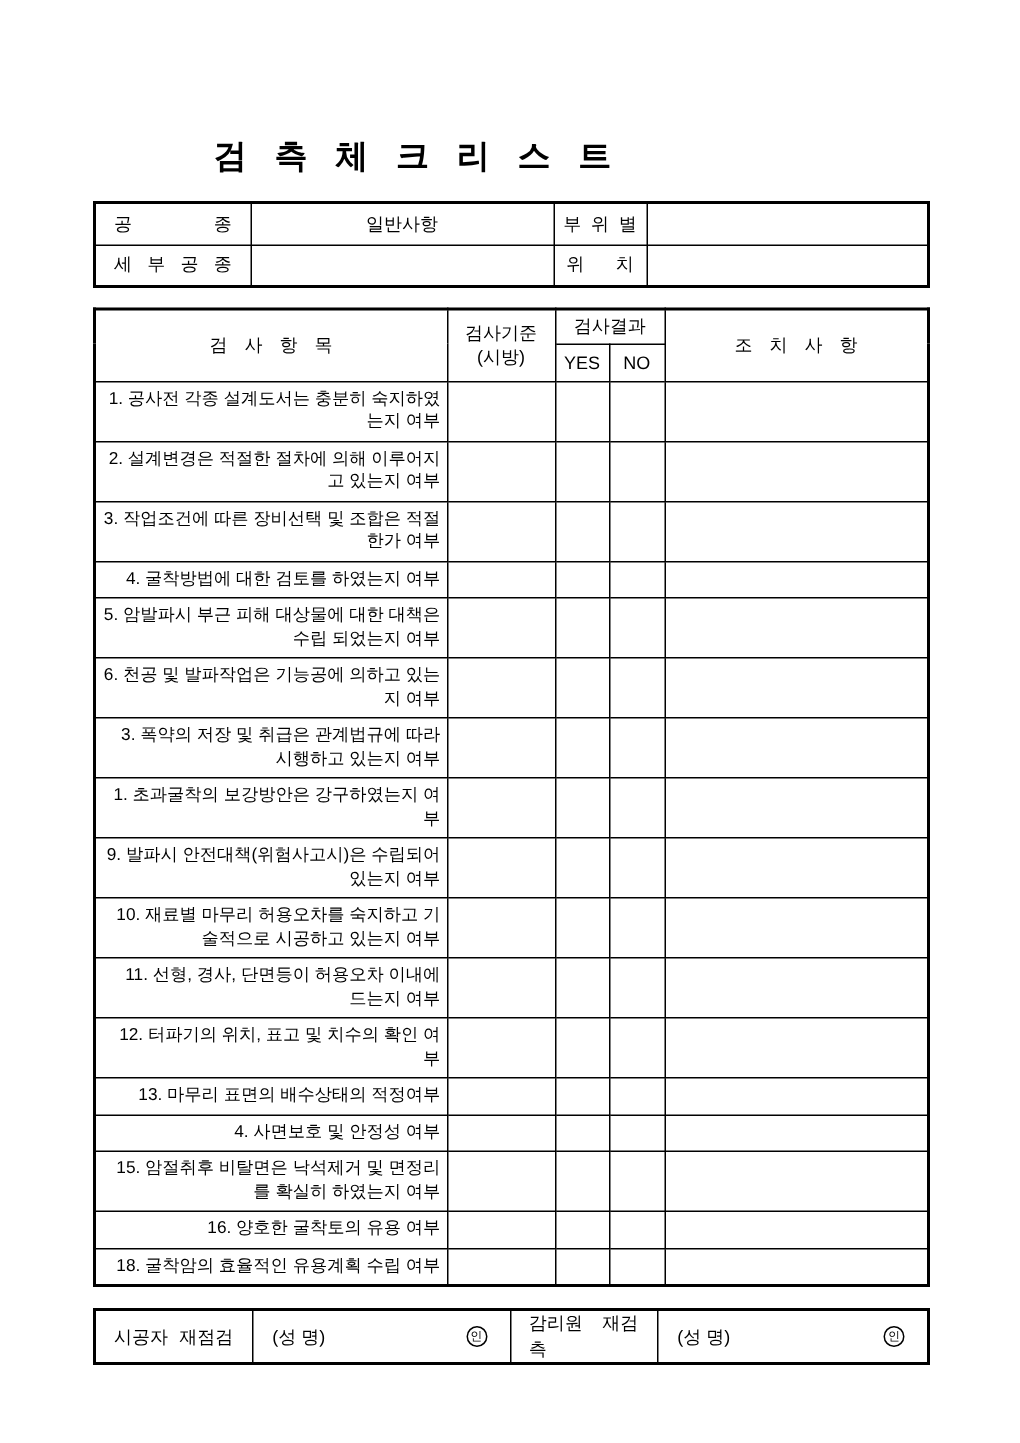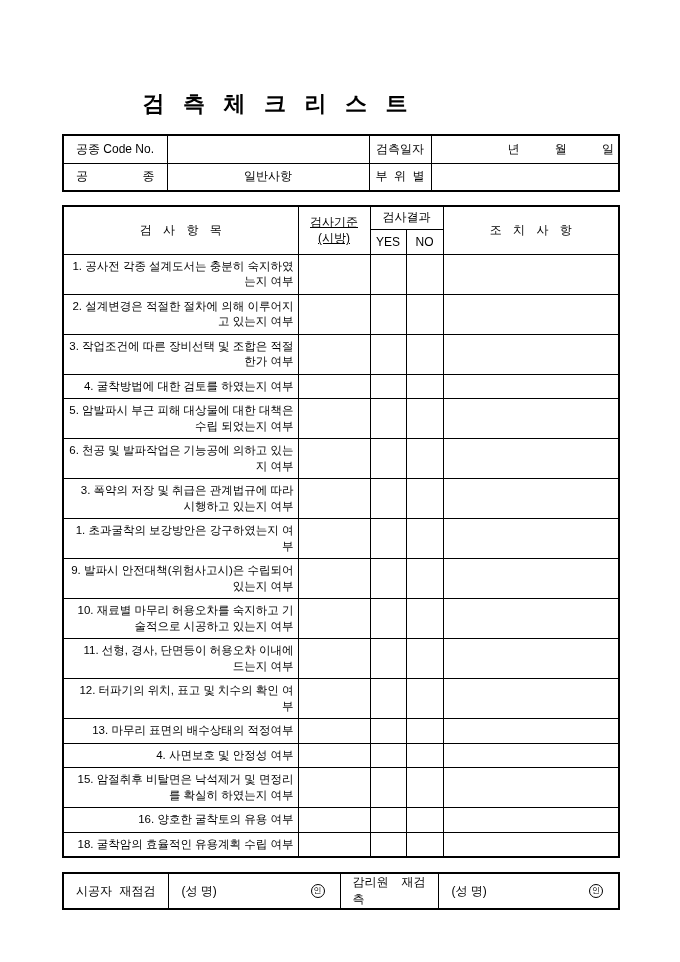--- a/index.html
+++ b/index.html
@@ -37,21 +37,21 @@
   .ctr  { text-align: center; }
   .date-row { display: flex; justify-content: space-between; padding-left: 76px; padding-right: 4px; }
 
   .main-table { border: 2px solid #000; margin-bottom: 8px; }
   .main-table th {
     font-size: 12px; font-weight: normal; text-align: center; padding: 0 2px;
   }
   .main-table .th-spread { word-spacing: 8px; }
   .main-table thead tr:nth-child(1) th { height: 23px; }
   .main-table thead tr:nth-child(2) th { height: 25px; }
-  .criteria-head div { line-height: 16px; text-decoration: underline; }
+  .criteria-head div { line-height: 16px; }
   .item-cell {
     font-size: 11.5px;
     line-height: 15.5px;
     padding: 4px 4px 4px 19px;
     text-indent: -14px;
     text-align: right;
   }
   .fill-cell { background: #fff; }
 
   .sign-table { border: 2px solid #000; margin-top: 14px; }
@@ -76,36 +76,30 @@
   <h1 class="doc-title">검 측 체 크 리 스 트</h1>
 
   <table class="info-table">
     <colgroup>
       <col style="width:104px">
         <col style="width:202px">
         <col style="width:62px">
         <col style="width:188px">
     </colgroup>
     <tbody>
-        <tr>
-      <td>공종 Code No.</td>
-      <td class="fill-cell"></td>
-      <td class="ctr" style="padding:0 4px;">검측일자</td>
-      <td style="padding:0;">
-        <div class="date-row">
-          <span>년</span>
-          <span>월</span>
-          <span>일</span>
-        </div>
-      </td>
-    </tr>
     <tr>
       <td class="just">공 종</td>
       <td class="ctr">일반사항</td>
       <td class="just" style="padding:0 6px;margin-top:36px;">부 위 별</td>
+      <td class="fill-cell"></td>
+    </tr>
+    <tr>
+      <td class="just">세 부 공 종</td>
+      <td class="fill-cell"></td>
+      <td class="just" style="padding:0 8px;">위 치</td>
       <td class="fill-cell"></td>
     </tr>
   </tbody>
     </table>
 
   <table class="main-table">
     <colgroup>
       <col style="width:235px">
         <col style="width:72px">
         <col style="width:36px">

